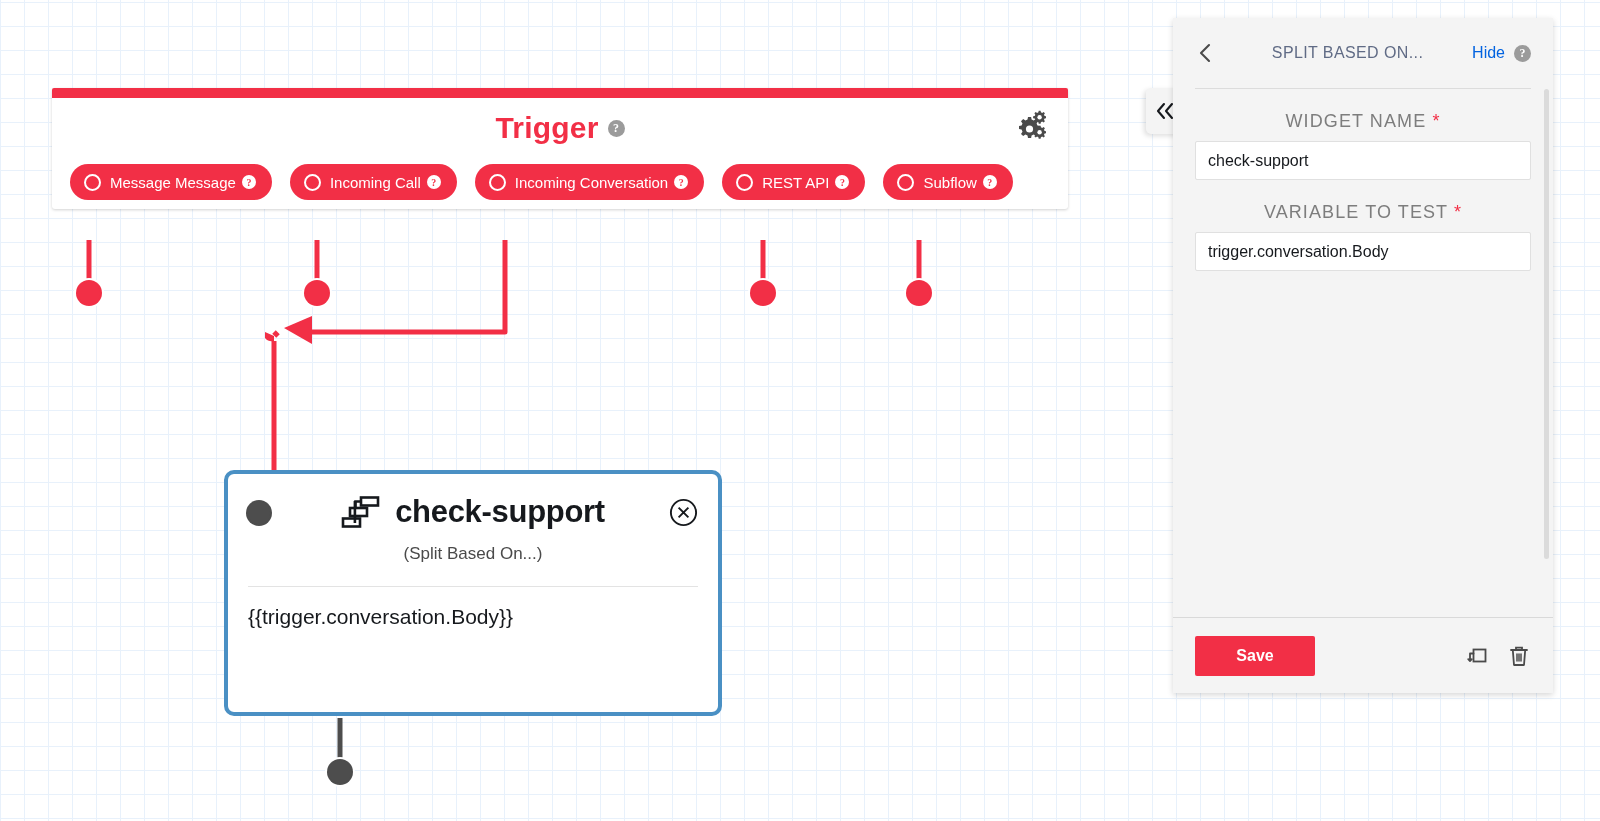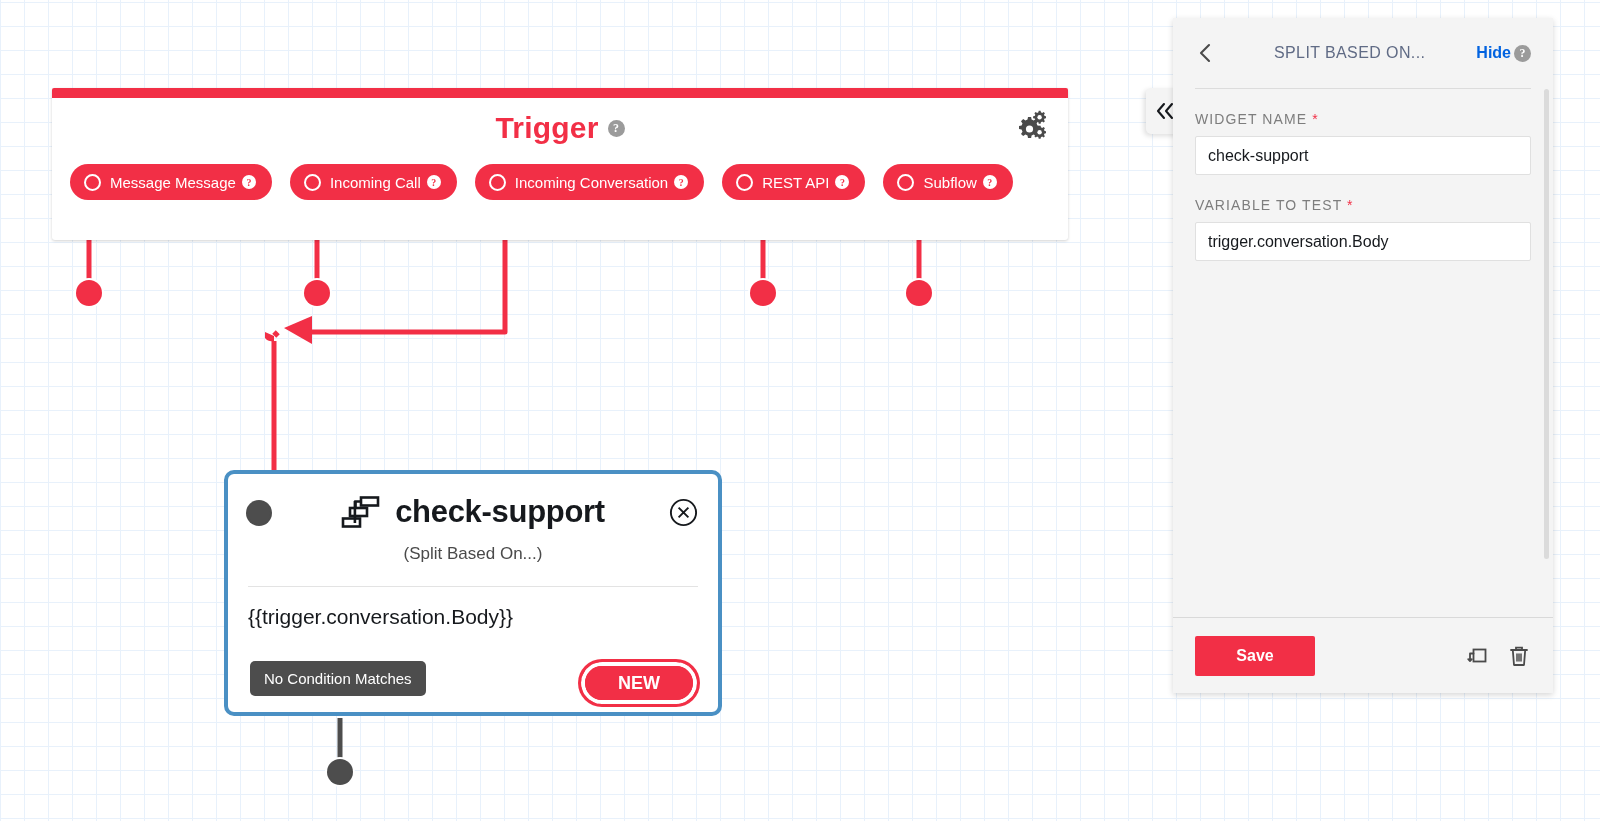--- a/index.html
+++ b/index.html
@@ -24,21 +24,21 @@
     background-position: 0 2px, 0 2px, 0 2px, 0 2px;
   }
 
   
   #wires { position: absolute; inset: 0; pointer-events: none; }
 
   
   #trigger-widget {
     position: absolute;
     left: 52px; top: 88px;
-    width: 1016px; height: 152px;
+    width: 1016px; height: 121px;
     background: #ffffff;
     border-radius: 3px;
     box-shadow: 0 1px 3px rgba(0,0,0,.18);
   }
   #trigger-topbar {
     height: 10px;
     background: #ef3killer;
     background: #f22f46;
     border-radius: 2px 2px 0 0;
   }
@@ -195,22 +195,22 @@
     width: 22px; height: 22px; cursor: pointer; flex: none;
   }
   #panel-title {
     flex: 1;
     text-align: center;
     font-size: 16px; color: #606b85;
     letter-spacing: .4px;
     padding-left: 6px;
   }
   #hide-link {
-    color: #0263e0; font-size: 16px; font-weight: bold;
-    cursor: pointer; margin-right: 3px;
+    color: #0263e0; font-size: 16px; font-weight: normal;
+    cursor: pointer; margin-right: 9px;
   }
   #panel-header .help-badge { margin-left: 0; }
 
   #panel-tabs {
     display: flex;
     padding: 0 22px;
     position: relative;
   }
   .tab {
     font-size: 17px;
@@ -231,24 +231,25 @@
     margin: 0 22px 0 22px;
   }
 
   #panel-body {
     flex: 1;
     padding: 22px 22px 0 22px;
     overflow: hidden;
     position: relative;
   }
   .field-label {
-    font-size: 14px;
+    font-size: 18px;
     color: #7d7d7d;
     letter-spacing: 1.1px;
     margin-bottom: 9px;
+    text-align: center;
   }
   .req-star { color: #f22f46; }
   .field-input {
     width: 100%;
     height: 39px;
     background: #ffffff;
     border: 1px solid #e0e0e0;
     border-radius: 2px;
     padding: 0 12px;
     font-size: 16px;
@@ -401,26 +402,20 @@
       </svg>
     </span>
   </div>
 
   <div id="split-subtitle">(Split Based On...)</div>
 
   <div id="split-divider"></div>
 
   <div id="split-expr">{{trigger.conversation.Body}}</div>
 
-  <div id="split-footer">
-    <div id="no-condition-chip">No Condition Matches</div>
-    <div id="new-btn">
-      <span class="inner">NEW</span>
-    </div>
-  </div>
 </div>
 
 <div id="collapse-handle">
   <svg width="22" height="20" viewBox="0 0 22 20">
     <path d="M10,3 L4,10 L10,17 M18,3 L12,10 L18,17" fill="none" stroke="#16191d" stroke-width="2.1" stroke-linecap="round" stroke-linejoin="round"></path>
   </svg>
 </div>
 
 <div id="config-panel">
 

